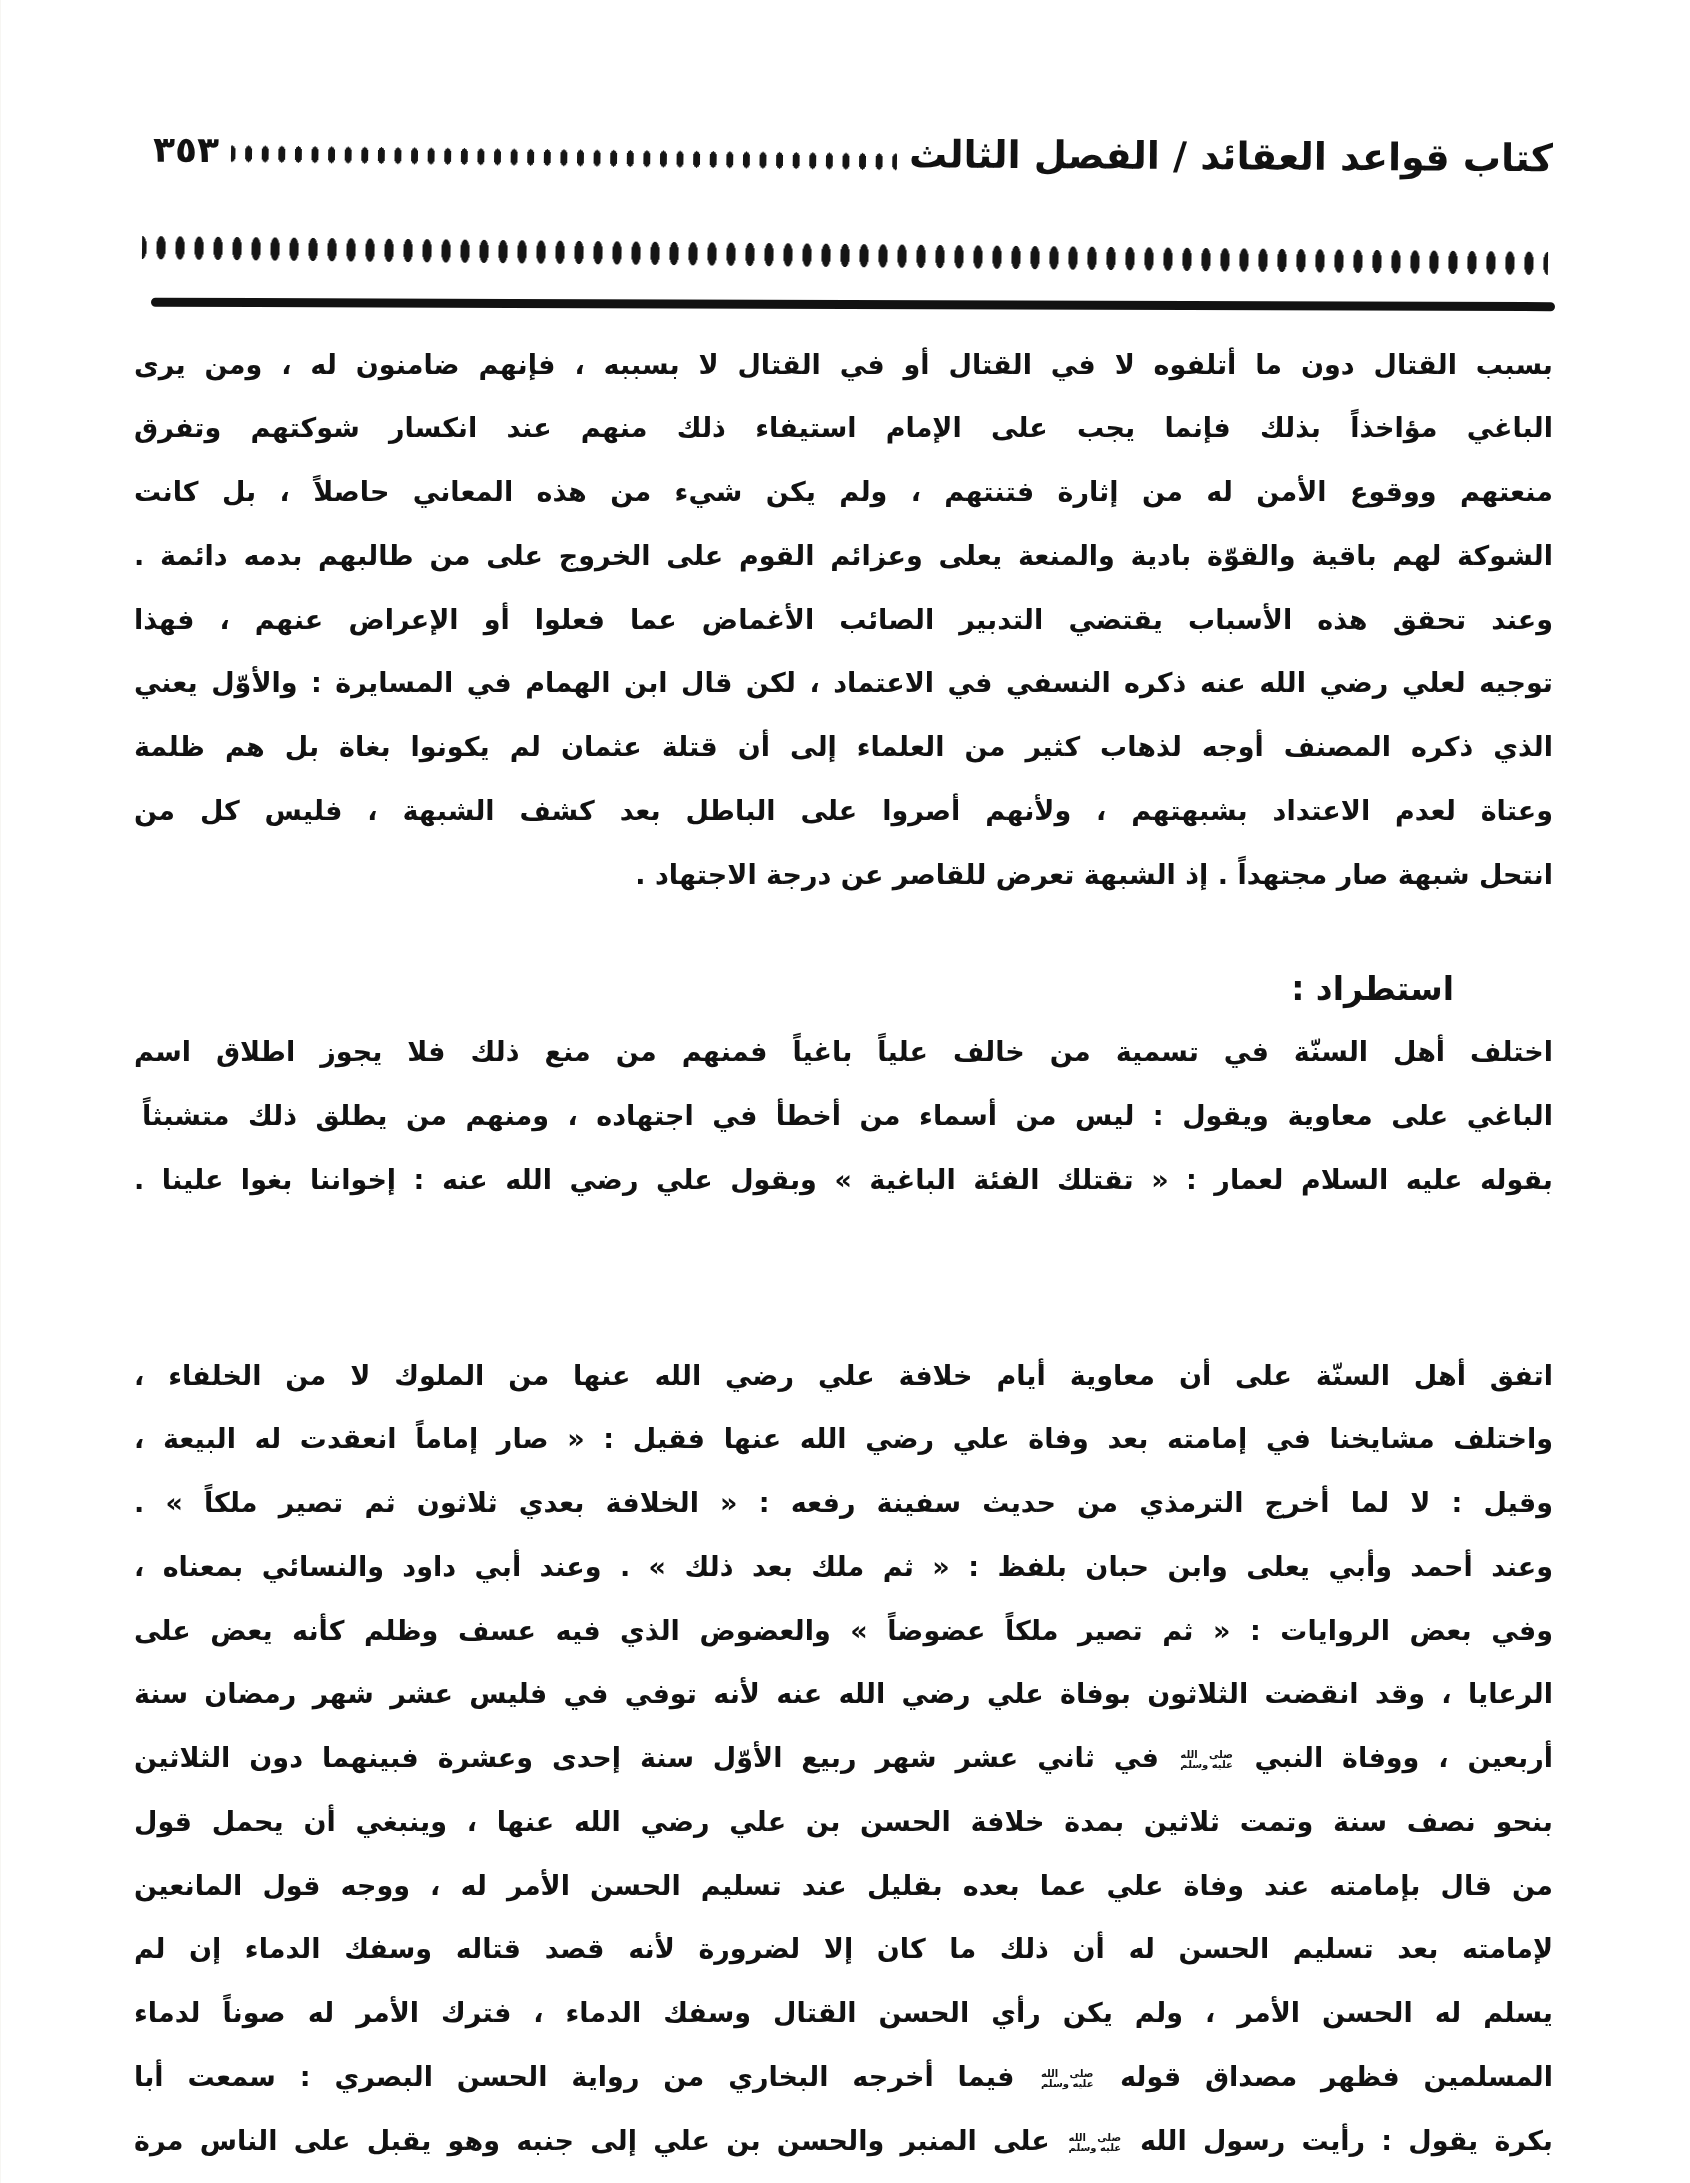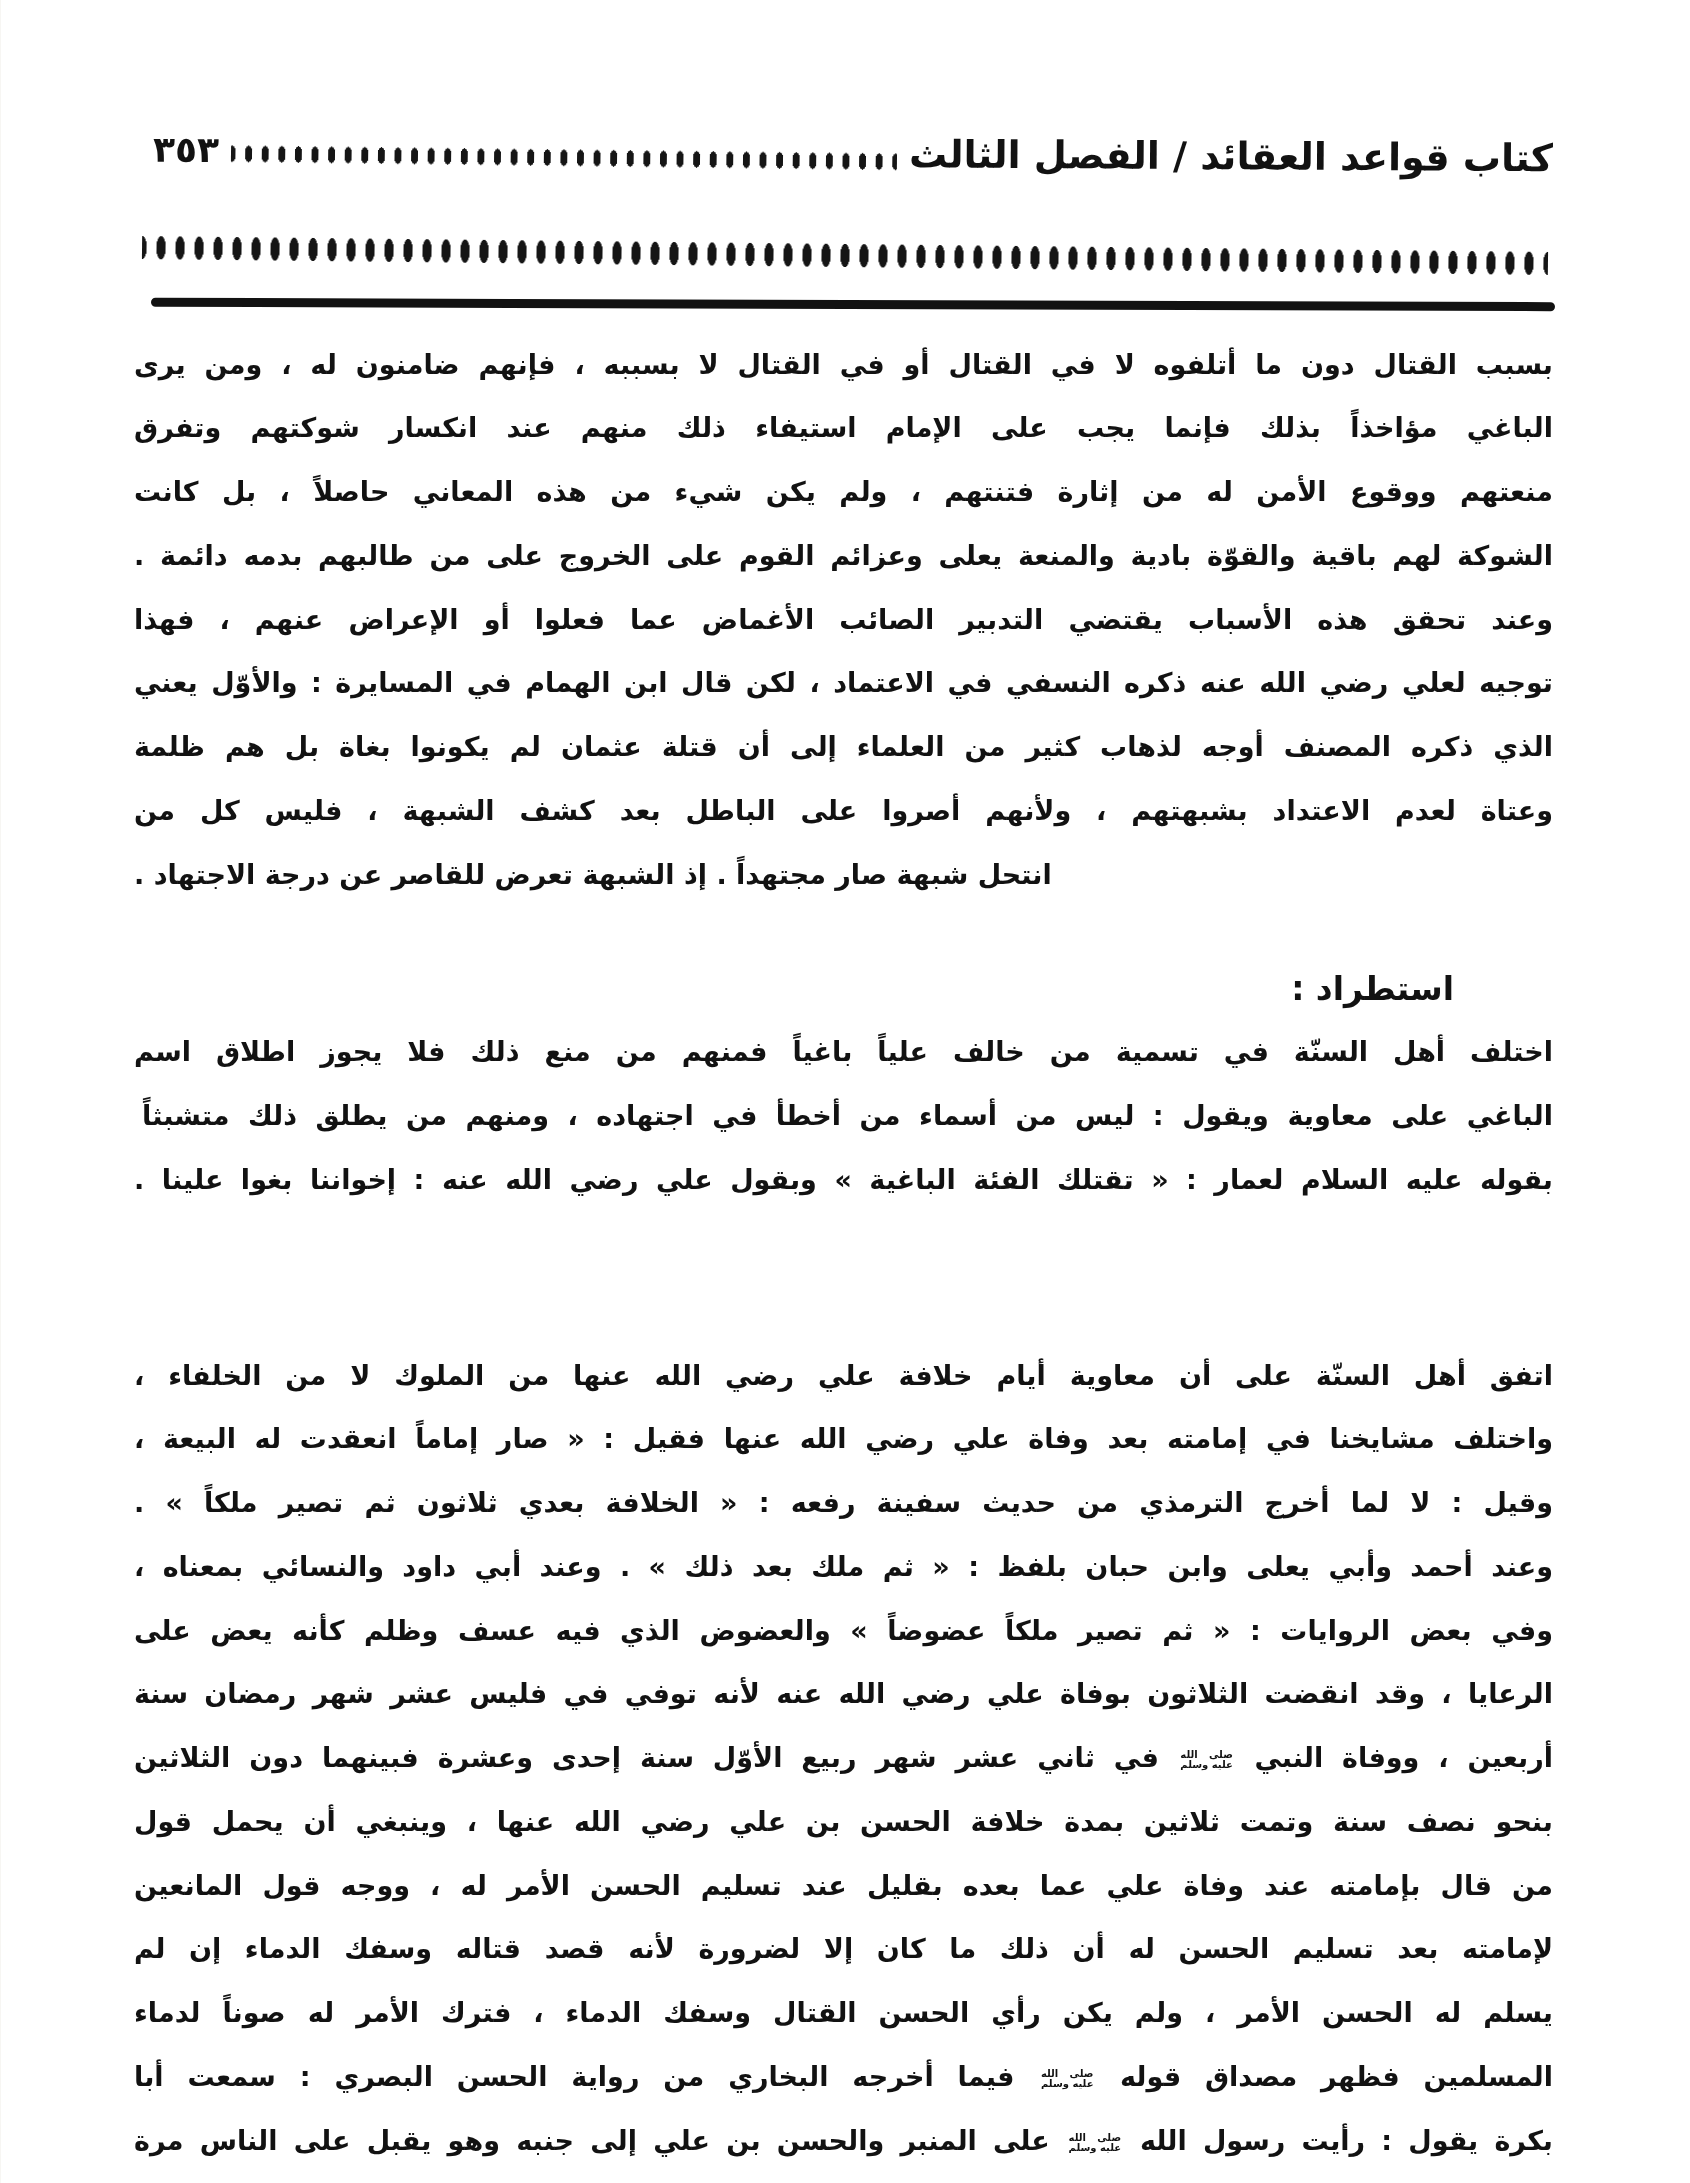--- a/index.html
+++ b/index.html
@@ -70,21 +70,21 @@
   
   #content { position: absolute; inset: 0; }
   .line {
     position: absolute;
     right: 138px; left: 134px;
     height: 64px;
     line-height: 64px;
     font-size: 27px;
     font-weight: bold;
     color: #121212;
-    text-align: left;
+    text-align: right;
     white-space: nowrap;
     overflow: visible;
   }
   .line.j {
     white-space: normal;
     text-align: justify;
     text-align-last: justify;
     overflow: hidden;
   }
   .heading {

